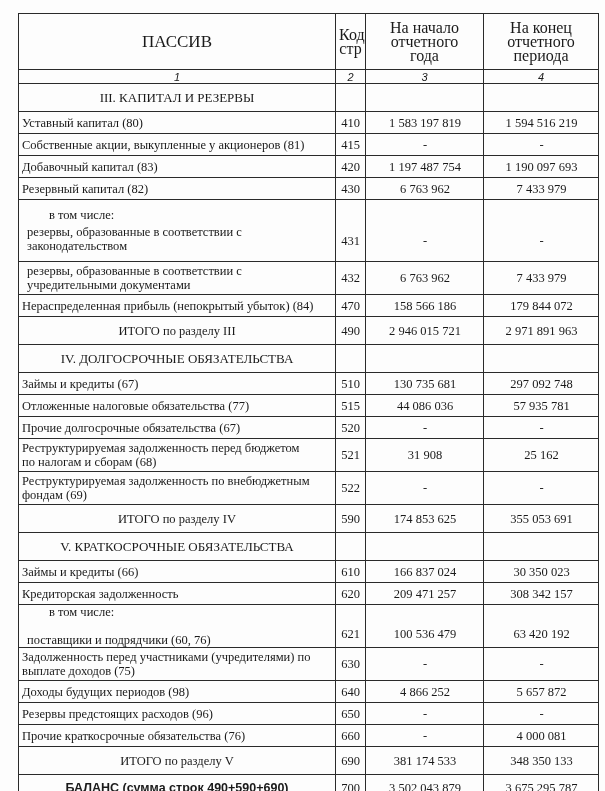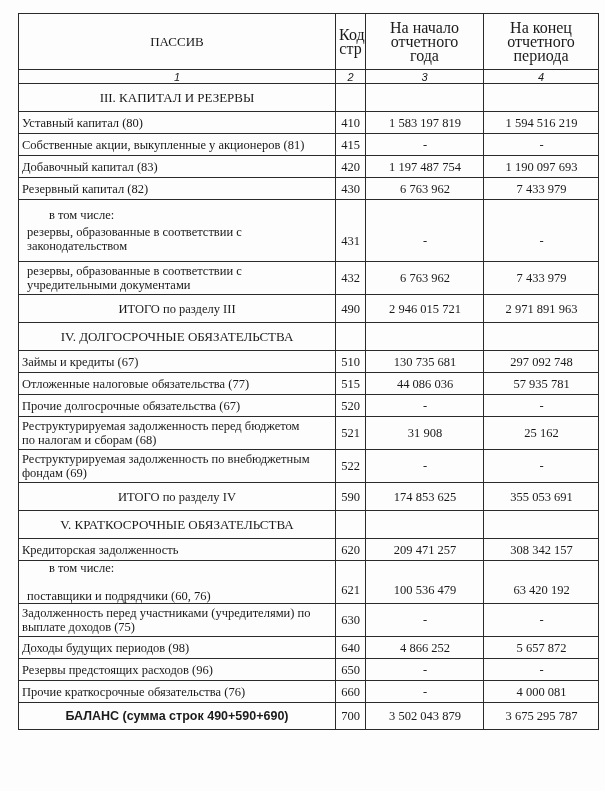--- a/index.html
+++ b/index.html
@@ -4,21 +4,21 @@
 <style>
   html, body { margin: 0; padding: 0; background: #fdfdfd; }
   body { width: 605px; height: 791px; position: relative; overflow: hidden;
          font-family: "Liberation Serif", serif; color: #1a1a1a; }
   table { position: absolute; left: 18px; top: 13px; border-collapse: collapse;
           width: 580px; table-layout: fixed; font-size: 12.5px; }
   td, th { border: 1.3px solid #2a2a2a; padding: 0 3px; vertical-align: middle; line-height: 14px; }
   col.c1 { width: 317px; } col.c2 { width: 30px; } col.c3 { width: 118px; } col.c4 { width: 115px; }
   th { font-weight: normal; text-align: center; }
   .hdr th { height: 55px; }
-  .hdr th.main { font-size: 13px; }
+  .hdr th.main { font-size: 17px; }
   .hdr th.small { font-size: 16px; line-height: 14px; }
   .nums td { height: 13px; font-style: italic; text-align: center; font-family: "Liberation Sans", sans-serif; font-size: 11px; line-height: 12px; padding: 0; }
   td.code { text-align: center; padding: 0; }
   td.val { text-align: center; padding-right: 2px; }
   tr.r1 td { height: 21px; }
   tr.r2 td { height: 32px; }
   tr.sec td { height: 27px; }
   tr.sec td.label { text-align: center; font-size: 13px; }
   tr.total td { height: 27px; }
   tr.total td.label { text-align: center; }
@@ -90,20 +90,26 @@
     <td class="code" style="padding-top:20px">431</td>
     <td class="val" style="padding-top:20px">-</td>
     <td class="val" style="padding-top:20px">-</td>
   </tr>
   <tr class="r2 sub">
     <td class="label"><span>резервы, образованные в соответствии с</span><br><span>учредительными документами</span></td>
     <td class="code">432</td>
     <td class="val">6 763 962</td>
     <td class="val">7 433 979</td>
   </tr>
+  <tr class="r1">
+    <td>Нераспределенная прибыль (непокрытый убыток)  (84)</td>
+    <td class="code">470</td>
+    <td class="val">158 566 186</td>
+    <td class="val">179 844 072</td>
+  </tr>
   <tr class="total">
     <td class="label">ИТОГО по разделу III</td>
     <td class="code">490</td>
     <td class="val">2 946 015 721</td>
     <td class="val">2 971 891 963</td>
   </tr>
 
   <tr class="sec">
     <td class="label">IV. ДОЛГОСРОЧНЫЕ ОБЯЗАТЕЛЬСТВА</td>
         <td></td>
@@ -145,20 +151,26 @@
     <td class="code">590</td>
     <td class="val">174 853 625</td>
     <td class="val">355 053 691</td>
   </tr>
 
   <tr class="sec">
     <td class="label">V. КРАТКОСРОЧНЫЕ ОБЯЗАТЕЛЬСТВА</td>
         <td></td>
         <td></td>
         <td></td>
+  </tr>
+  <tr class="r1">
+    <td>Займы и кредиты (66)</td>
+    <td class="code">610</td>
+    <td class="val">166 837 024</td>
+    <td class="val">30 350 023</td>
   </tr>
   <tr class="r1">
     <td>Кредиторская задолженность</td>
     <td class="code">620</td>
     <td class="val">209 471 257</td>
     <td class="val">308 342 157</td>
   </tr>
   <tr class="sub" style="height:40px">
     <td class="label">
       <span class="ind" style="padding-left:22px">в том числе:</span>
@@ -185,20 +197,26 @@
     <td class="code">650</td>
     <td class="val">-</td>
     <td class="val">-</td>
   </tr>
   <tr class="r1">
     <td>Прочие краткосрочные обязательства (76)</td>
     <td class="code">660</td>
     <td class="val">-</td>
     <td class="val">4 000 081</td>
   </tr>
+  <tr class="total">
+    <td class="label">ИТОГО по разделу V</td>
+    <td class="code">690</td>
+    <td class="val">381 174 533</td>
+    <td class="val">348 350 133</td>
+  </tr>
   <tr class="balance">
     <td class="label">БАЛАНС (сумма строк 490+590+690)</td>
     <td class="code">700</td>
     <td class="val">3 502 043 879</td>
     <td class="val">3 675 295 787</td>
   </tr>
 </tbody>
   </table>
 
 </body></html>

